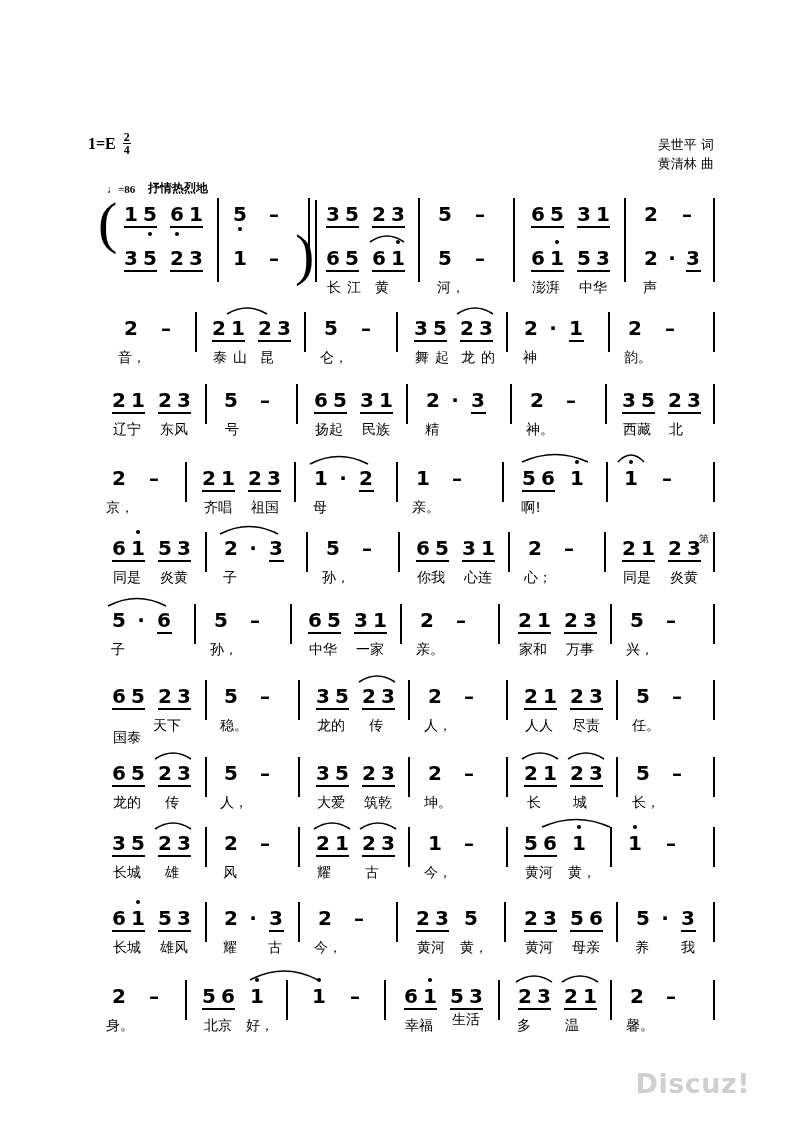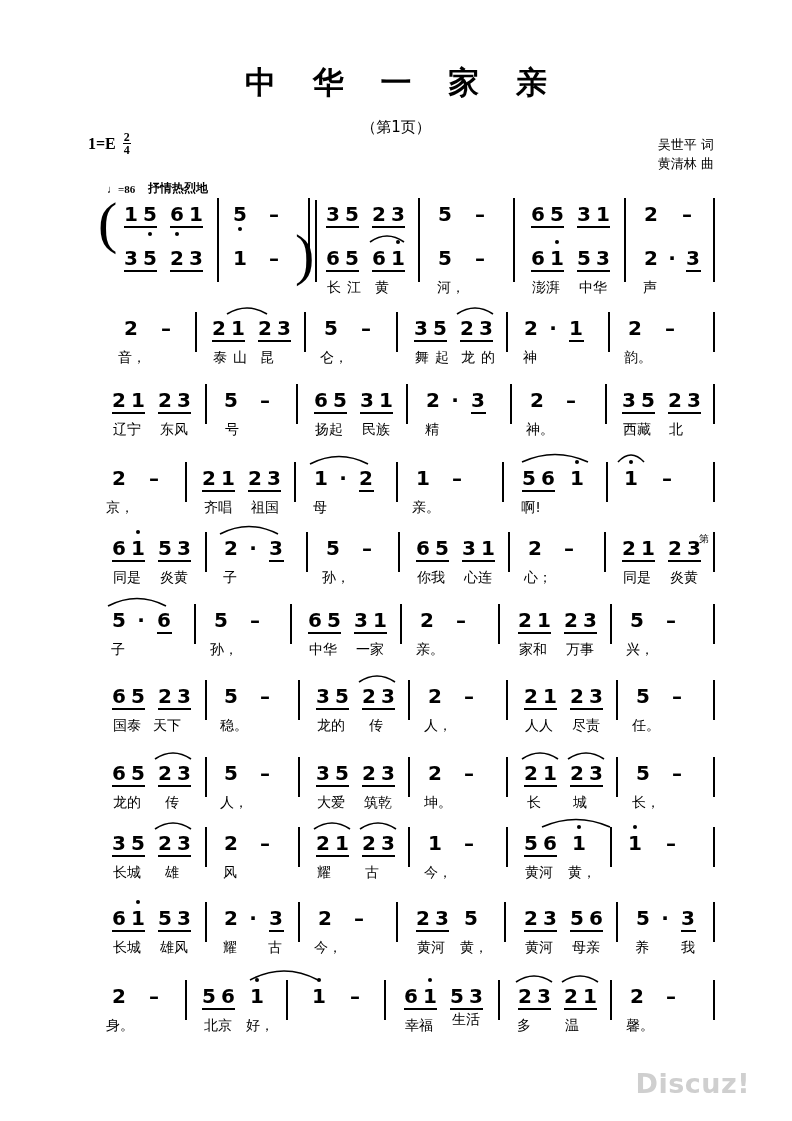--- a/index.html
+++ b/index.html
@@ -100,22 +100,20 @@
     font-family:"DejaVu Sans","Liberation Sans",sans-serif;
     font-size:27px;font-weight:700;color:#cfcfcf;
     letter-spacing:.5px;
   }
 </style>
 </head>
 <body>
 
 <div class="page">
 
-  <div class="title">中 华 一 家 亲</div>
-  <div class="subtitle">（第1页）</div>
 
   <div class="keysig">
     <span class="kv">1=E</span>
     <span class="frac">
       <span class="num">2</span>
       <span class="den">4</span>
     </span>
   </div>
 
   <div class="credits">
@@ -564,21 +562,21 @@
     <span class="note" style="left:489px;top:8px;width:14px;">3</span>
     <span class="beam" style="left:470px;top:30px;width:33px;"></span>
 
     <span class="bar" style="left:516px;top:2px;height:40px;"></span>
 
     <span class="note" style="left:536px;top:8px;width:14px;">5</span>
     <span class="note dash" style="left:570px;top:8px;width:14px;">–</span>
 
     <span class="bar" style="left:613px;top:2px;height:40px;"></span>
 
-    <span class="lyric" style="left:8px;top:40px;width:38px;">国泰</span>
+    <span class="lyric" style="left:8px;top:52px;width:38px;">国泰</span>
     <span class="lyric" style="left:48px;top:40px;width:38px;">天下</span>
     <span class="lyric" style="left:120px;top:40px;width:26px;">稳。</span>
     <span class="lyric" style="left:212px;top:40px;width:38px;">龙的</span>
     <span class="lyric" style="left:266px;top:40px;width:20px;">传</span>
     <span class="lyric" style="left:324px;top:40px;width:26px;">人，</span>
     <span class="lyric" style="left:420px;top:40px;width:38px;">人人</span>
     <span class="lyric" style="left:467px;top:40px;width:38px;">尽责</span>
     <span class="lyric" style="left:532px;top:40px;width:26px;">任。</span>
   </div>
 

